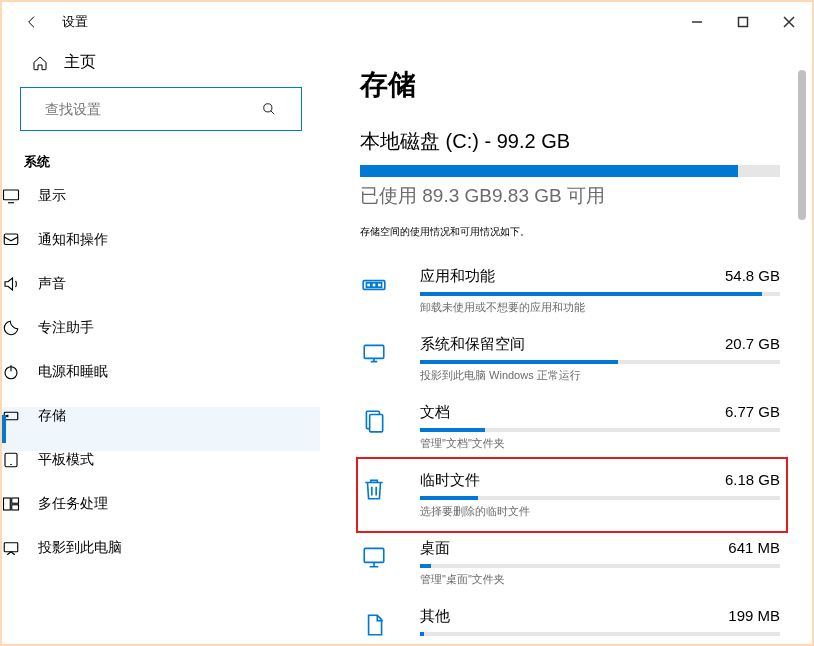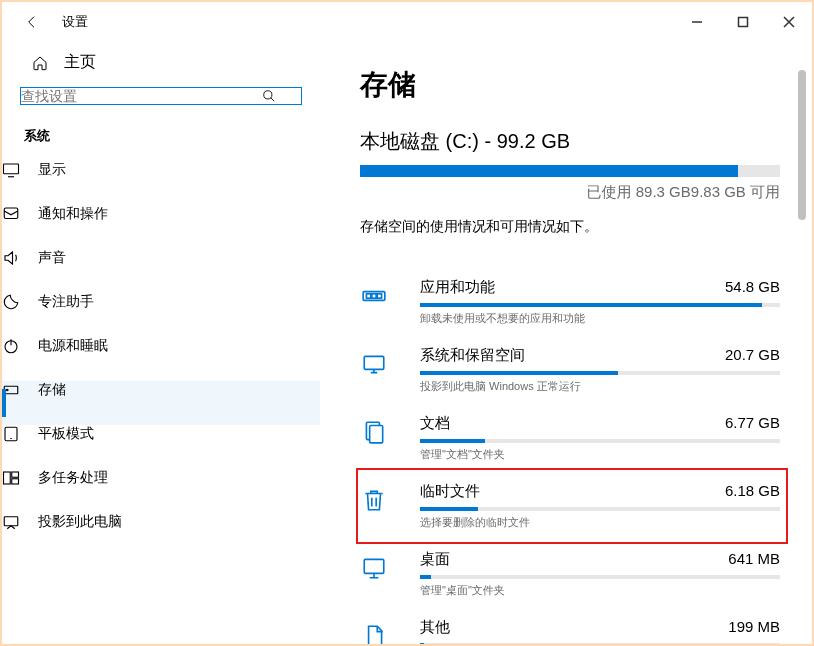--- a/index.html
+++ b/index.html
@@ -39,21 +39,21 @@
     width:318px;min-width:318px;
     display:flex;flex-direction:column;
     padding:0 0 0 0;
   }
   .home-row{display:flex;align-items:center;padding:10px 0 10px 30px;gap:16px;font-size:16px;}
   .home-row svg{width:16px;height:16px;}
   .search-wrap{padding:4px 18px 8px 18px;}
   .search{
     width:100%;box-sizing:border-box;
     border:1px solid var(--accent);
-    height:18px;padding:0 34px 0 0;
+    height:44px;padding:0 34px 0 24px;
     font-size:14px;color:#888;outline:none;
     background:transparent;position:relative;
   }
   .search-box{position:relative;}
   .search-box .glass{position:absolute;right:26px;top:50%;transform:translateY(-50%);}
   .section-label{font-size:13px;font-weight:600;padding:14px 0 6px 22px;}
   .nav{list-style:none;margin:0;padding:10px 0 0 0;}
   .nav li{
     display:flex;
     height:44px;
@@ -72,22 +72,22 @@
     padding:24px 40px 0 40px;
     position:relative;
     overflow:hidden;
   }
   .h1{font-size:28px;font-weight:600;margin:0 0 24px 0;}
   .disk-title{font-size:20px;margin:0 0 10px 0;}
   .usage-bar{
     height:12px;width:420px;background:#e6e6e6;position:relative;margin-bottom:6px;
   }
   .usage-bar .fill{position:absolute;left:0;top:0;bottom:0;background:var(--accent);}
-  .usage-labels{display:flex;justify-content:flex-end;width:420px;color:var(--muted);font-size:15px;margin-bottom:16px;}
-  .desc{font-size:14px;margin-bottom:32px;}
+  .usage-labels{display:flex;justify-content:flex-start;width:420px;color:var(--muted);font-size:19px;margin-bottom:16px;}
+  .desc{font-size:10px;margin-bottom:18px;}
   .cat-list{list-style:none;margin:0;padding:0;}
   .cat{
     display:flex;align-items:flex-start;gap:32px;
     padding:10px 4px 10px 0;
     width:420px;
     position:relative;
   }
   .cat .icon{width:28px;height:28px;margin-top:4px;display:flex;align-items:center;justify-content:center;color:var(--accent);}
   .cat .body{flex:1;}
   .cat .row1{display:flex;justify-content:space-between;font-size:15px;}

